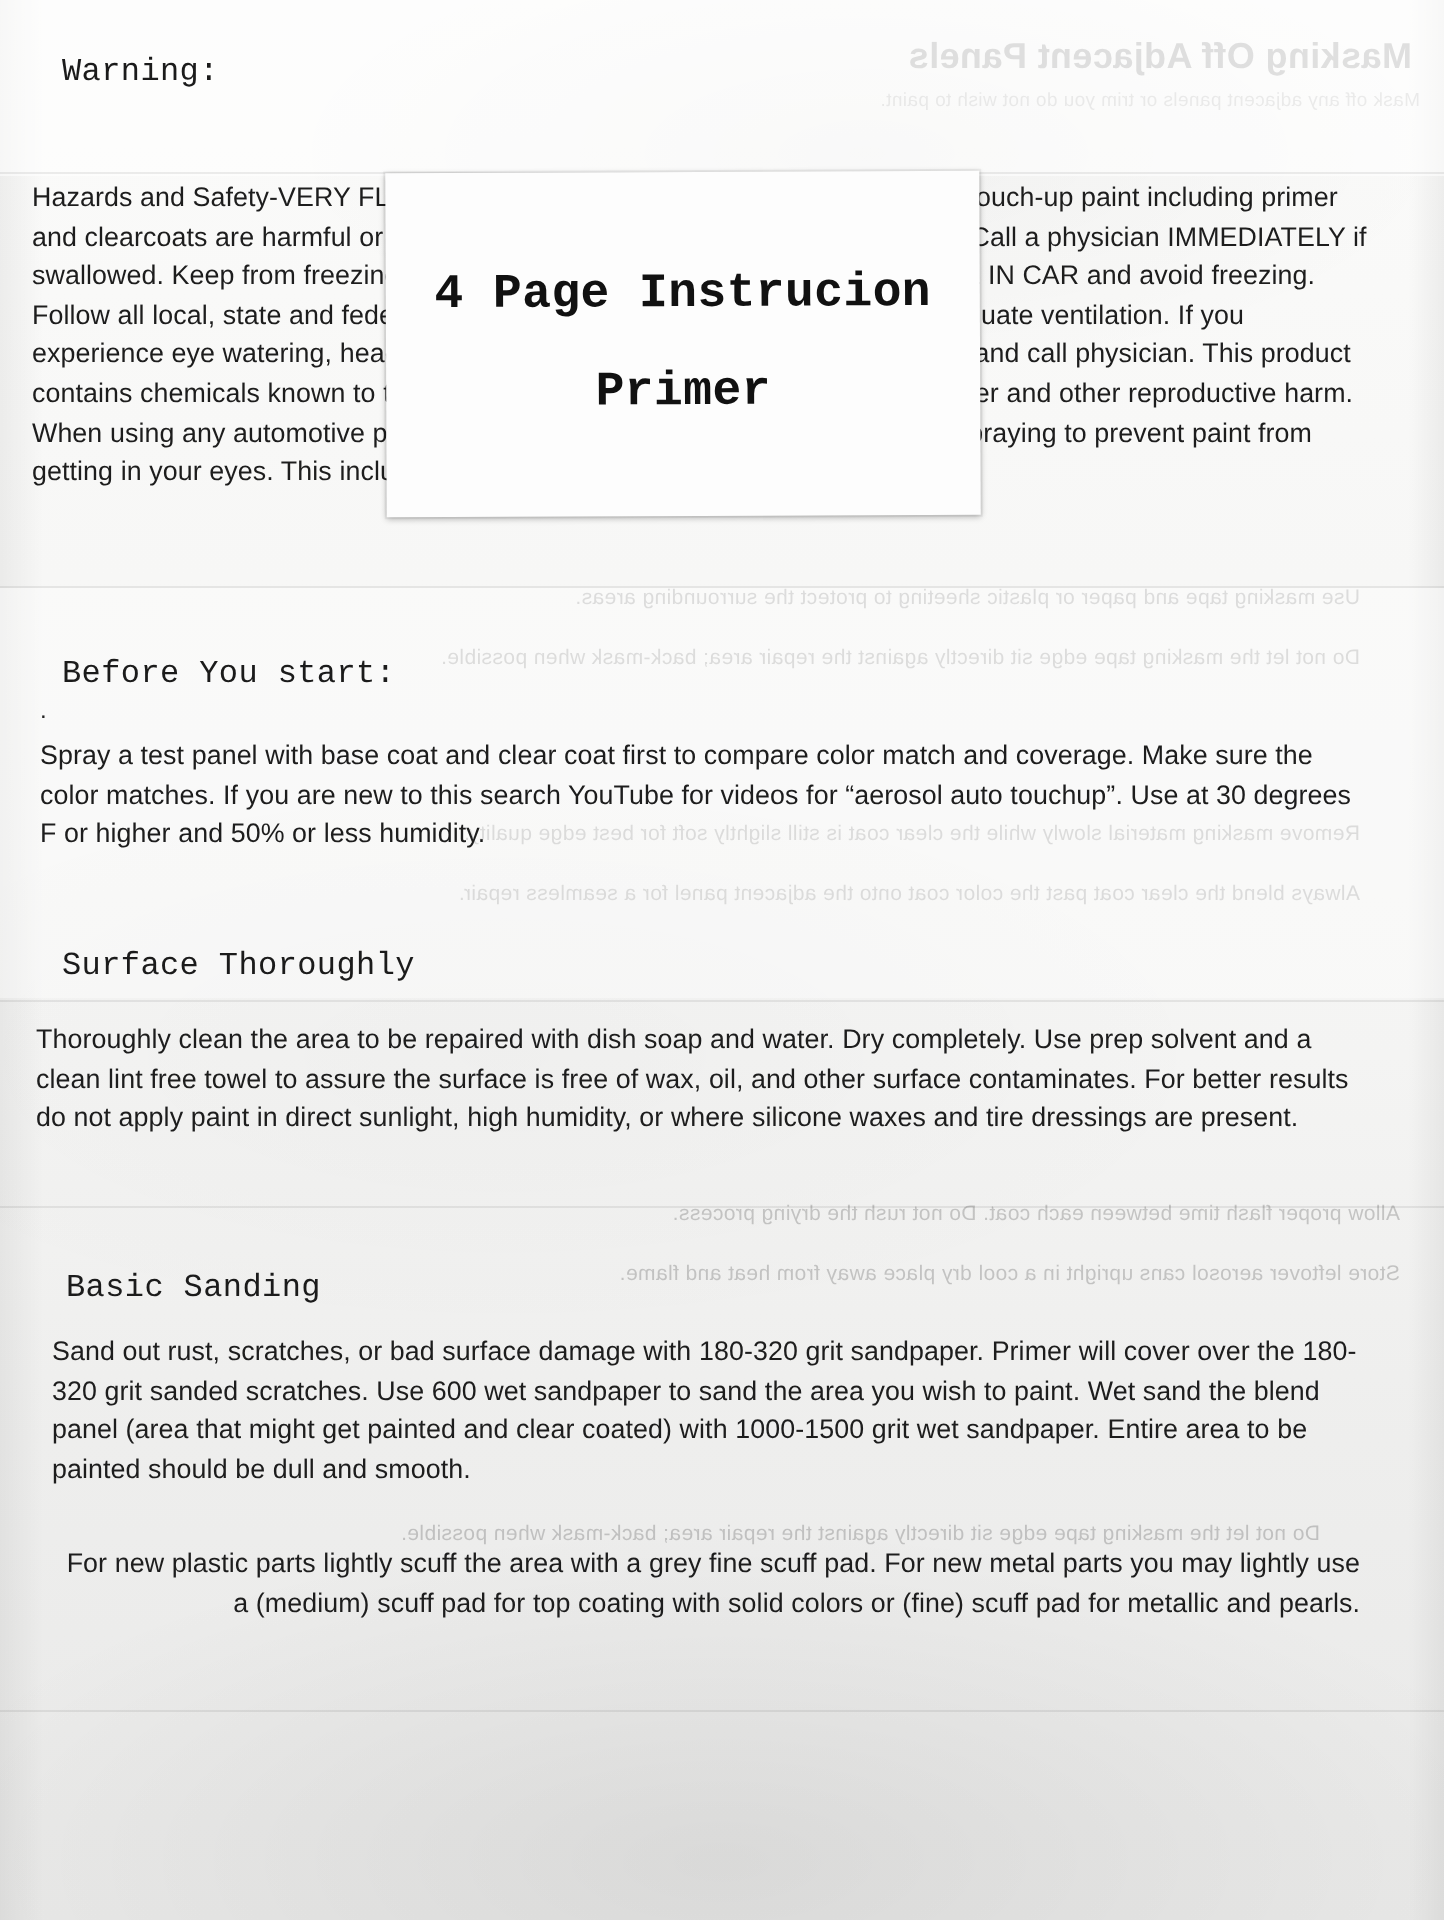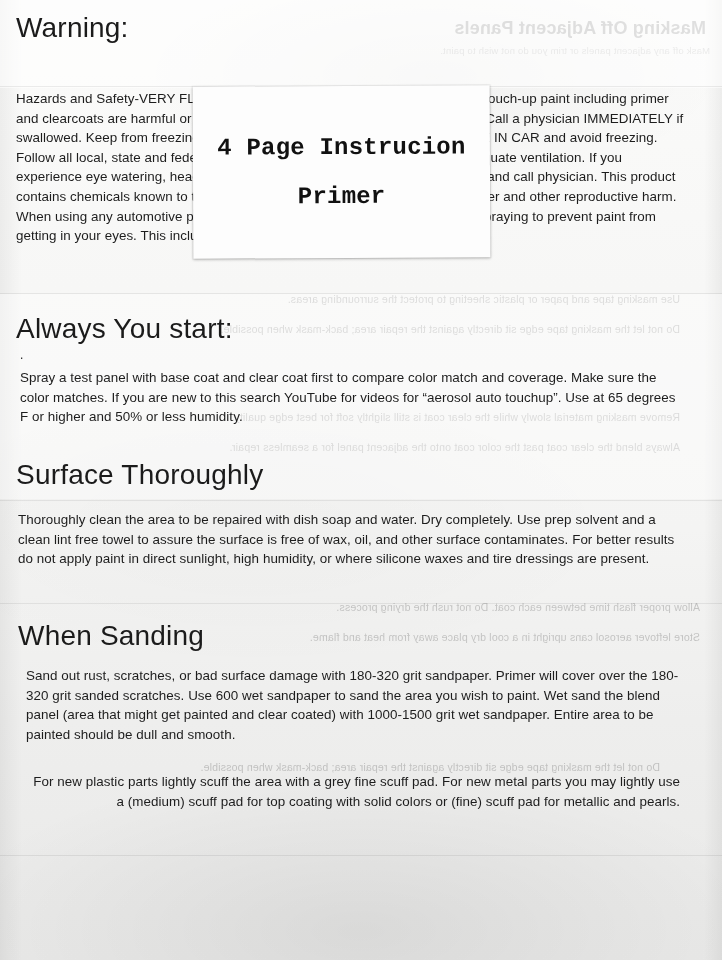--- a/index.html
+++ b/index.html
@@ -48,25 +48,25 @@
     font-size: 18px;
     font-weight: bold;
     color: rgba(80,80,80,0.38);
   }
   .bleed.small { font-size: 10.5px; line-height: 15px; }
   .bleed.tiny { font-size: 9.5px; line-height: 14px; color: rgba(95,95,95,0.26); }
 
   .content { position: relative; z-index: 3; }
 
   h2.head {
-    font-family: Liberation Sans, sans-serif;
+    font-family: Liberation Mono, monospace;
     font-weight: normal;
-    font-size: 28px;
+    font-size: 16px;
     color: #1b1b1b;
-    margin: 0;
+    margin: 15px;
     letter-spacing: 0.2px;
   }
   p.body {
     font-size: 13.4px;
     line-height: 19.6px;
     color: #1d1d1d;
     margin: 0;
     letter-spacing: 0.05px;
   }
 
@@ -139,28 +139,28 @@
   <div class="bleed small" style="left:20px; top:630px; width:680px;">Store leftover aerosol cans upright in a cool dry place away from heat and flame.</div>
   <div class="bleed small" style="left:40px; top:760px; width:620px;">Do not let the masking tape edge sit directly against the repair area; back-mask when possible.</div>
 
   <div class="paper-shade"></div>
 
   <div class="content">
 
     <h2 class="head block" style="left:16px; top:12px; width:400px;">Warning:</h2>
     <p class="body block" style="left:16px; top:89px; width:668px;">Hazards and Safety-VERY FLAMMABLE. Keep away from heat and flame. All touch-up paint including primer and clearcoats are harmful or fatal if swallowed. Keep out of reach of children. Call a physician IMMEDIATELY if swallowed. Keep from freezing. Store between 40F and 120F. DO NOT STORE IN CAR and avoid freezing. Follow all local, state and federal regulations for proper disposal. Use with adequate ventilation. If you experience eye watering, headache or dizziness stop product use immediately and call physician. This product contains chemicals known to the state of California to cause birth defects, cancer and other reproductive harm. When using any automotive paint respirator and WEAR safety goggles when spraying to prevent paint from getting in your eyes. This includes the primer, paint and clearcoat.</p>
 
-    <h2 class="head block" style="left:16px; top:313px; width:400px;">Always You start:</h2>
+    <h2 class="head block" style="left:16px; top:313px; width:400px;">Before You start:</h2>
     <span class="block" style="left:20px; top:348px; font-size:12px; color:#222;">.</span>
-    <p class="body block" style="left:20px; top:368px; width:664px;">Spray a test panel with base coat and clear coat first to compare color match and coverage. Make sure the color matches.  If you are new to this search YouTube for videos for “aerosol auto touchup”.  Use at 65 degrees F or higher and 50% or less humidity.</p>
+    <p class="body block" style="left:20px; top:368px; width:664px;">Spray a test panel with base coat and clear coat first to compare color match and coverage. Make sure the color matches.  If you are new to this search YouTube for videos for “aerosol auto touchup”.  Use at 30 degrees F or higher and 50% or less humidity.</p>
 
     <h2 class="head block" style="left:16px; top:459px; width:420px;">Surface Thoroughly</h2>
     <p class="body block" style="left:18px; top:510px; width:666px;">Thoroughly clean the area to be repaired with dish soap and water.  Dry completely. Use prep solvent and a clean lint free towel to assure the surface is free of wax, oil, and other surface contaminates. For better results do not apply paint in direct sunlight, high humidity, or where silicone waxes and tire dressings are present.</p>
 
-    <h2 class="head block" style="left:18px; top:620px; width:420px;">When Sanding</h2>
+    <h2 class="head block" style="left:18px; top:620px; width:420px;">Basic Sanding</h2>
     <p class="body block" style="left:26px; top:666px; width:660px;">Sand out rust, scratches, or bad surface damage with 180-320 grit sandpaper. Primer will cover over the 180-320 grit sanded scratches. Use 600 wet sandpaper to sand the area you wish to paint. Wet sand the blend panel (area that might get painted and clear coated) with 1000-1500 grit wet sandpaper. Entire area to be painted should be dull and smooth.</p>
     <p class="body block" style="left:28px; top:772px; width:652px;text-align:right;">For new plastic parts lightly scuff the area with a grey fine scuff pad. For new metal parts you may lightly use a (medium) scuff pad for top coating with solid colors or (fine) scuff pad for metallic and pearls.</p>
 
   </div>
 
   <div id="label">
     <div class="l1">4 Page Instrucion</div>
     <div class="l2">Primer</div>
   </div>
 

